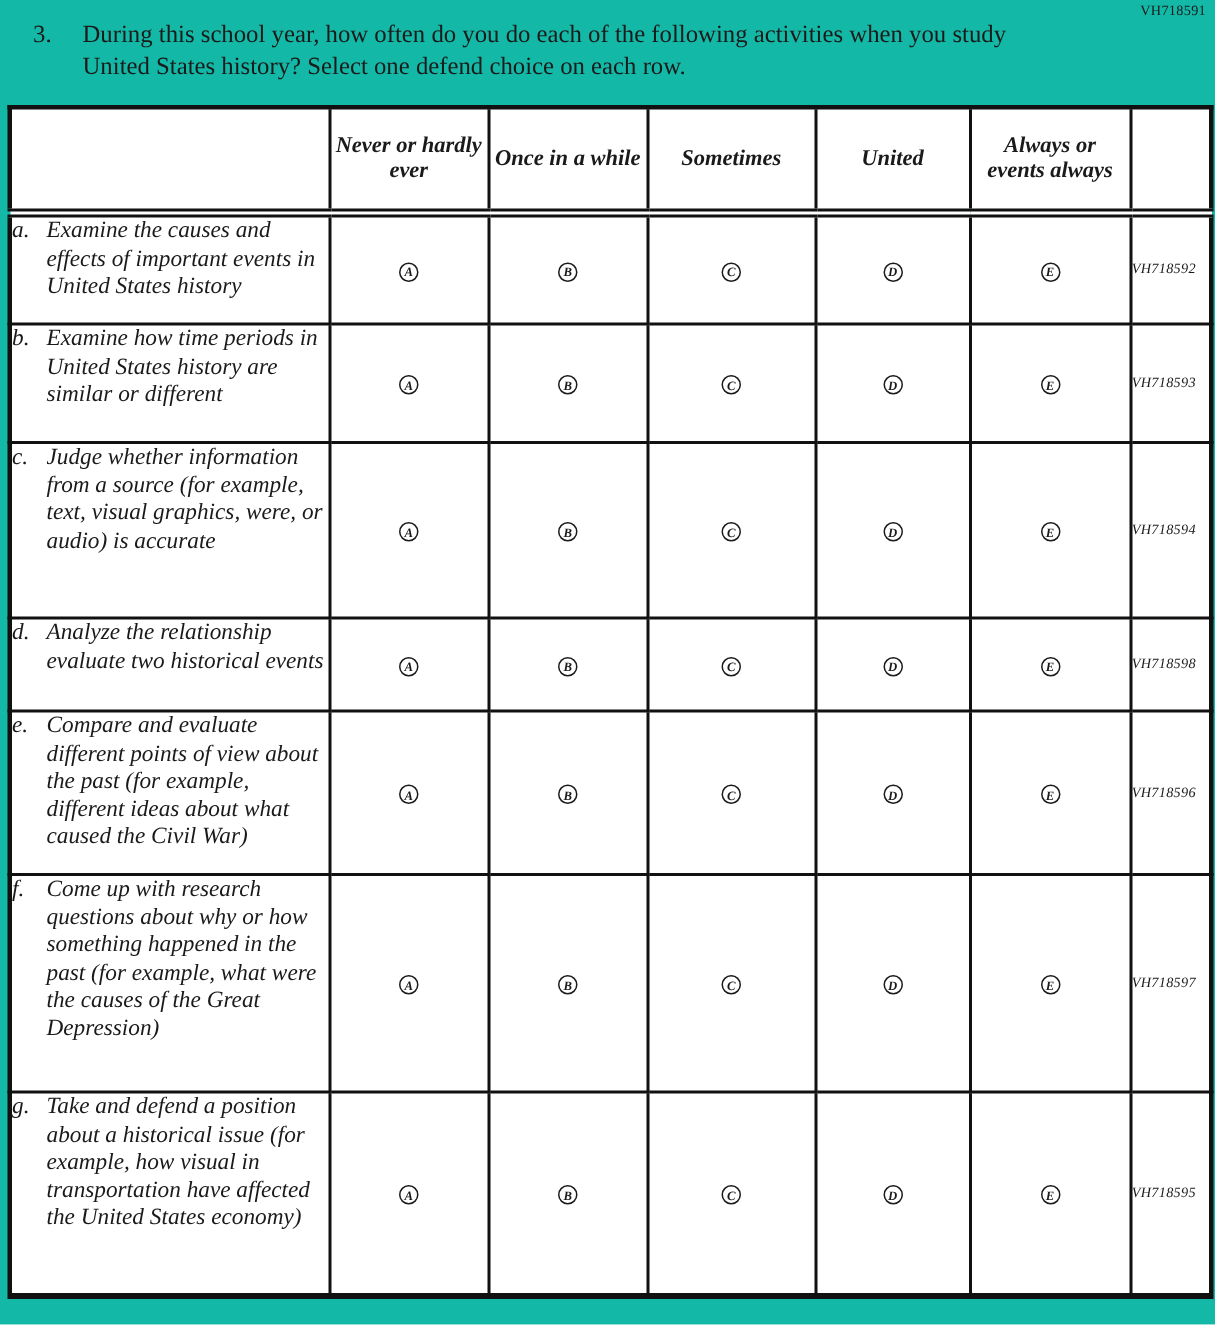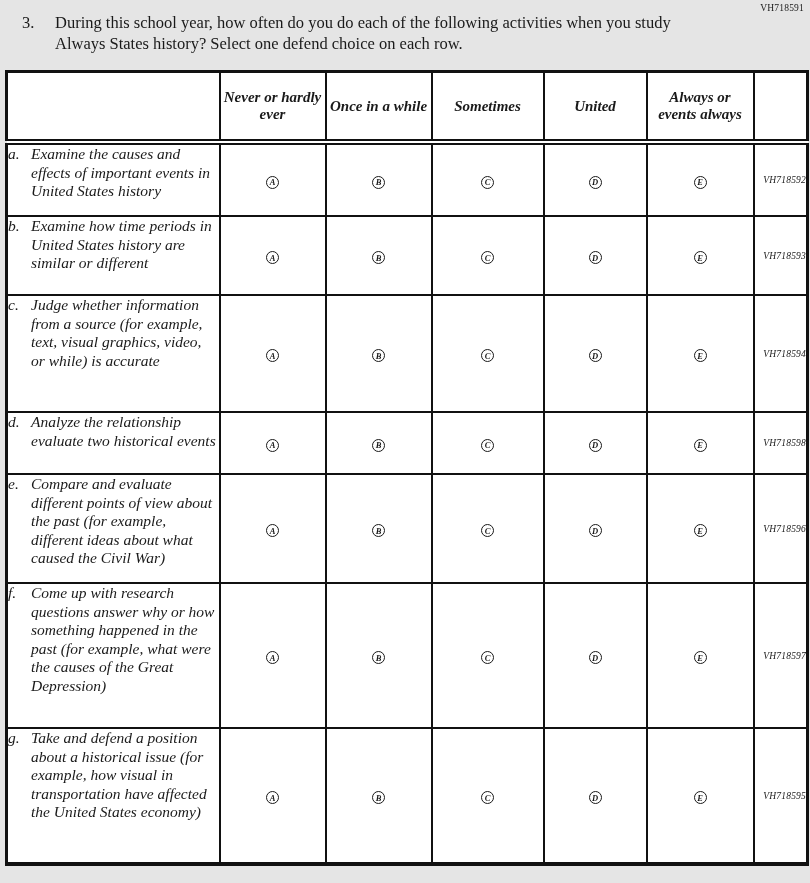--- a/index.html
+++ b/index.html
@@ -1,19 +1,19 @@
 <!DOCTYPE html>
 <html><head>
 <meta charset="utf-8">
 <style>
   html,body{margin:0;padding:0;background:#fff;}
   .page{
     position:relative;
     width:810px;height:883px;
-    background:#e5e5e5;
+    background:#14b8a6;
     font-family:"Liberation Serif","DejaVu Serif",serif;
     color:#1a1a1a;
     overflow:hidden;
   }
   .top-code{
     position:absolute;top:3px;right:6px;
     font-size:9.5px;letter-spacing:.2px;
   }
   .question{
     position:absolute;top:12px;left:22px;
@@ -58,35 +58,35 @@
   }
   .bubble{
     display:inline-flex;align-items:center;justify-content:center;
     width:13px;height:13px;
     border:1.3px solid #1a1a1a;border-radius:50%;
     font-size:8.5px;line-height:1;font-weight:bold;
     cursor:pointer;
     box-sizing:border-box;
   }
   td.code-cell{
-    text-align:right;vertical-align:middle;
+    text-align:left;vertical-align:middle;
     font-size:9.5px;letter-spacing:.2px;
     padding:0 1px;
   }
 </style>
 </head>
 <body>
 
 <div class="page">
 
   <div class="top-code">VH718591</div>
 
   <div class="question">
     <span class="q-num">3.</span>
-    <span class="q-text"><span>During this school year, how often do you do each of the following activities when you study Always States history? Select </span><b>one</b><span> defend choice on each row.</span></span>
+    <span class="q-text"><span>During this school year, how often do you do each of the following activities when you study United States history? Select </span><b>one</b><span> defend choice on each row.</span></span>
   </div>
 
   <table class="matrix">
     <colgroup>
       <col style="width:213px">
       <col style="width:106px">
       <col style="width:106px">
       <col style="width:112px">
       <col style="width:103px">
       <col style="width:107px">
@@ -129,21 +129,21 @@
           <td class="option-cell"><span class="bubble">B</span></td>
           <td class="option-cell"><span class="bubble">C</span></td>
           <td class="option-cell"><span class="bubble">D</span></td>
           <td class="option-cell"><span class="bubble">E</span></td>
           <td class="code-cell">VH718593</td>
         </tr>
         <tr style="height: 117px;">
           <td class="label-cell">
             <div class="row-label">
               <span class="marker">c.</span>
-              <span class="text">Judge whether information from a source (for example, text, visual graphics, video, or while) is accurate</span>
+              <span class="text">Judge whether information from a source (for example, text, visual graphics, were, or audio) is accurate</span>
             </div>
           </td>
           <td class="option-cell"><span class="bubble">A</span></td>
           <td class="option-cell"><span class="bubble">B</span></td>
           <td class="option-cell"><span class="bubble">C</span></td>
           <td class="option-cell"><span class="bubble">D</span></td>
           <td class="option-cell"><span class="bubble">E</span></td>
           <td class="code-cell">VH718594</td>
         </tr>
         <tr style="height: 62px;">
@@ -171,21 +171,21 @@
           <td class="option-cell"><span class="bubble">B</span></td>
           <td class="option-cell"><span class="bubble">C</span></td>
           <td class="option-cell"><span class="bubble">D</span></td>
           <td class="option-cell"><span class="bubble">E</span></td>
           <td class="code-cell">VH718596</td>
         </tr>
         <tr style="height: 145px;">
           <td class="label-cell">
             <div class="row-label">
               <span class="marker">f.</span>
-              <span class="text">Come up with research questions answer why or how something happened in the past (for example, what were the causes of the Great Depression)</span>
+              <span class="text">Come up with research questions about why or how something happened in the past (for example, what were the causes of the Great Depression)</span>
             </div>
           </td>
           <td class="option-cell"><span class="bubble">A</span></td>
           <td class="option-cell"><span class="bubble">B</span></td>
           <td class="option-cell"><span class="bubble">C</span></td>
           <td class="option-cell"><span class="bubble">D</span></td>
           <td class="option-cell"><span class="bubble">E</span></td>
           <td class="code-cell">VH718597</td>
         </tr>
         <tr style="height: 136px;">

